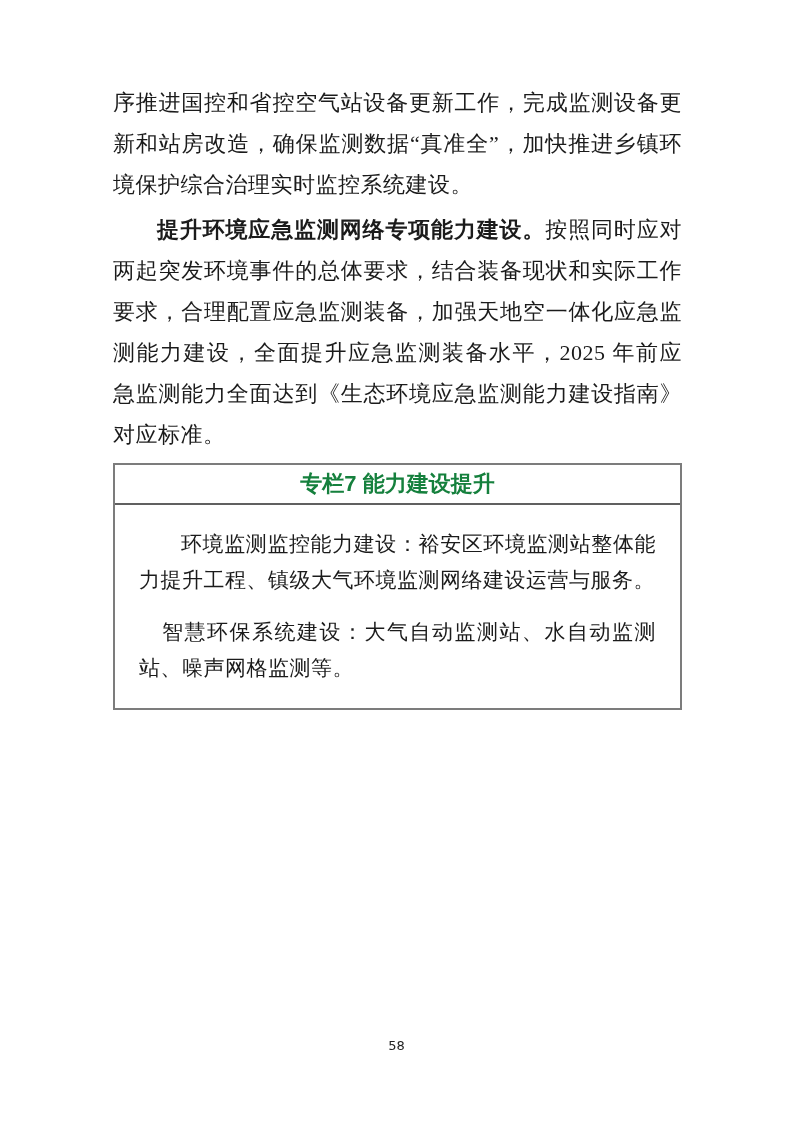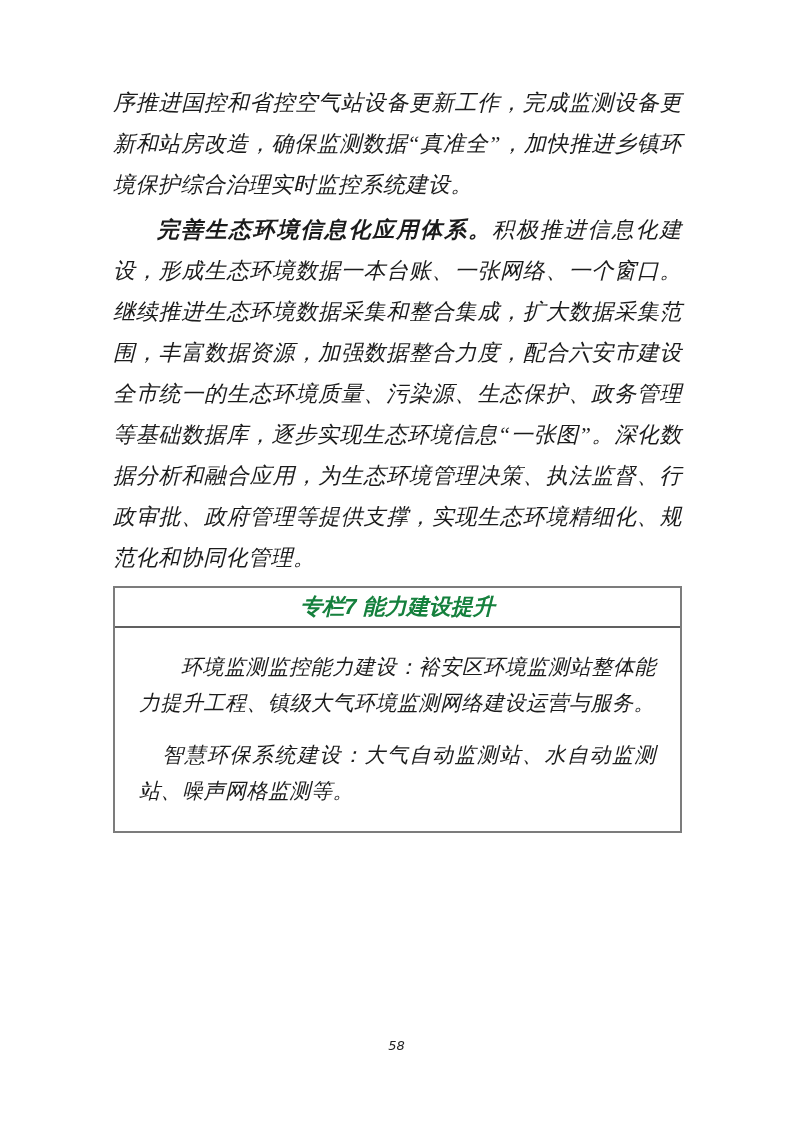--- a/index.html
+++ b/index.html
@@ -7,21 +7,20 @@
     padding: 0;
     background: #ffffff;
   }
   .page {
     position: relative;
     width: 793px;
     height: 1122px;
     background: #ffffff;
     overflow: hidden;
     font-family: "Liberation Serif", "DejaVu Serif", serif;
-    font-style: italic;
   }
   .content {
     position: absolute;
     left: 113px;
     top: 82px;
     width: 569px;
   }
   .para {
     font-size: 22px;
     line-height: 41px;
@@ -83,22 +82,22 @@
   }
 </style>
 </head>
 <body>
 
 <div class="page">
   <div class="content">
 
     <p class="para"><span class="lead"></span><span>序推进国控和省控空气站设备更新工作，完成监测设备更新和站房改造，确保监测数据“真准全”，加快推进乡镇环境保护综合治理实时监控系统建设。</span></p>
 
+    <p class="para indented"><span class="lead">提升环境应急监测网络专项能力建设。</span><span>按照同时应对两起突发环境事件的总体要求，结合装备现状和实际工作要求，合理配置应急监测装备，加强天地空一体化应急监测能力建设，全面提升应急监测装备水平，2025 年前应急监测能力全面达到《生态环境应急监测能力建设指南》对应标准。</span></p>
 
-    <p class="para indented"><span class="lead">完善生态环境信息化应用体系。</span><span>积极推进信息化建设，形成生态环境数据一本台账、一张网络、一个窗口。继续推进生态环境数据采集和整合集成，扩大数据采集范围，丰富数据资源，加强数据整合力度，配合六安市建设全市统一的生态环境质量、污染源、生态保护、政务管理等基础数据库，逐步实现生态环境信息“一张图”。深化数据分析和融合应用，为生态环境管理决策、执法监督、行政审批、政府管理等提供支撑，实现生态环境精细化、规范化和协同化管理。</span></p>
 
     <div class="callout-box">
       <div class="box-header">专栏7 能力建设提升</div>
       <div class="box-body">
         <p class="box-para indent-2">环境监测监控能力建设：裕安区环境监测站整体能力提升工程、镇级大气环境监测网络建设运营与服务。</p>
         <p class="box-para indent-1">智慧环保系统建设：大气自动监测站、水自动监测站、噪声网格监测等。</p>
       </div>
     </div>
 
   </div>

